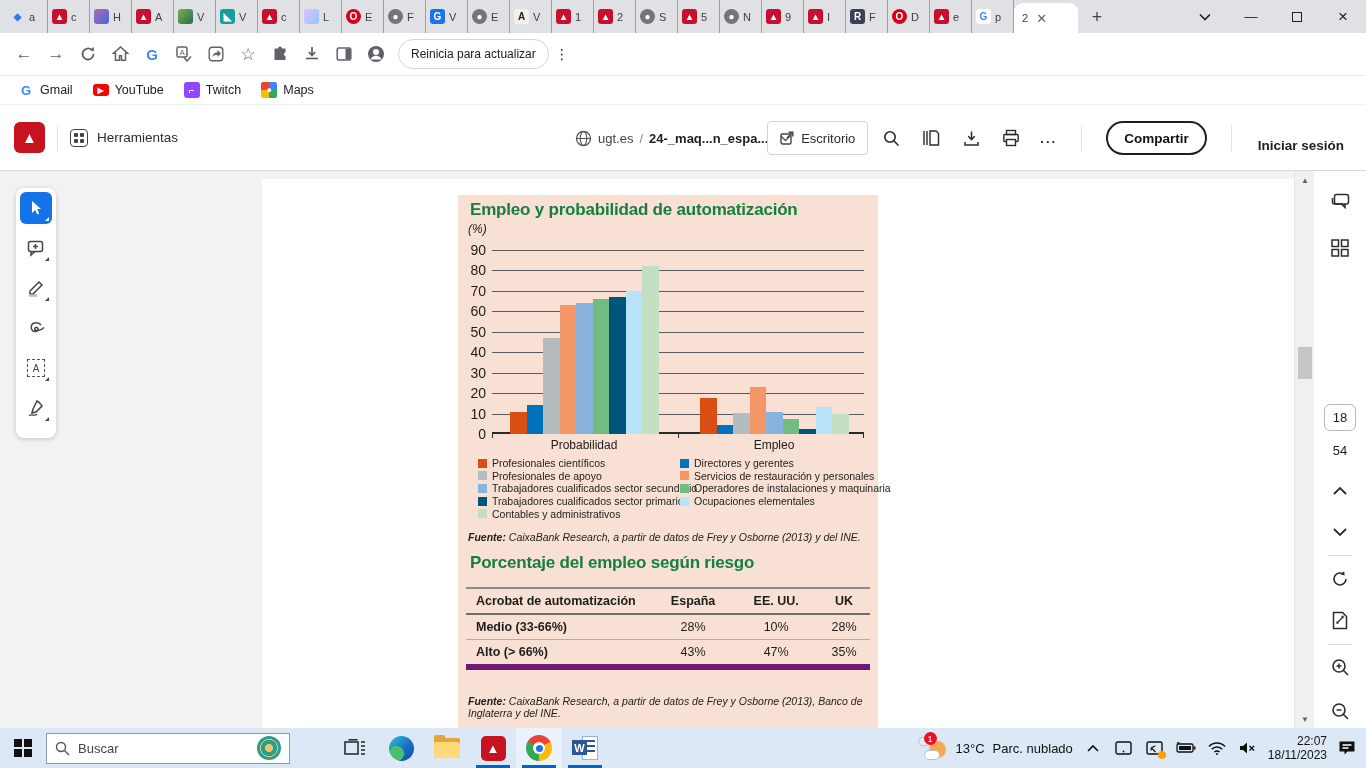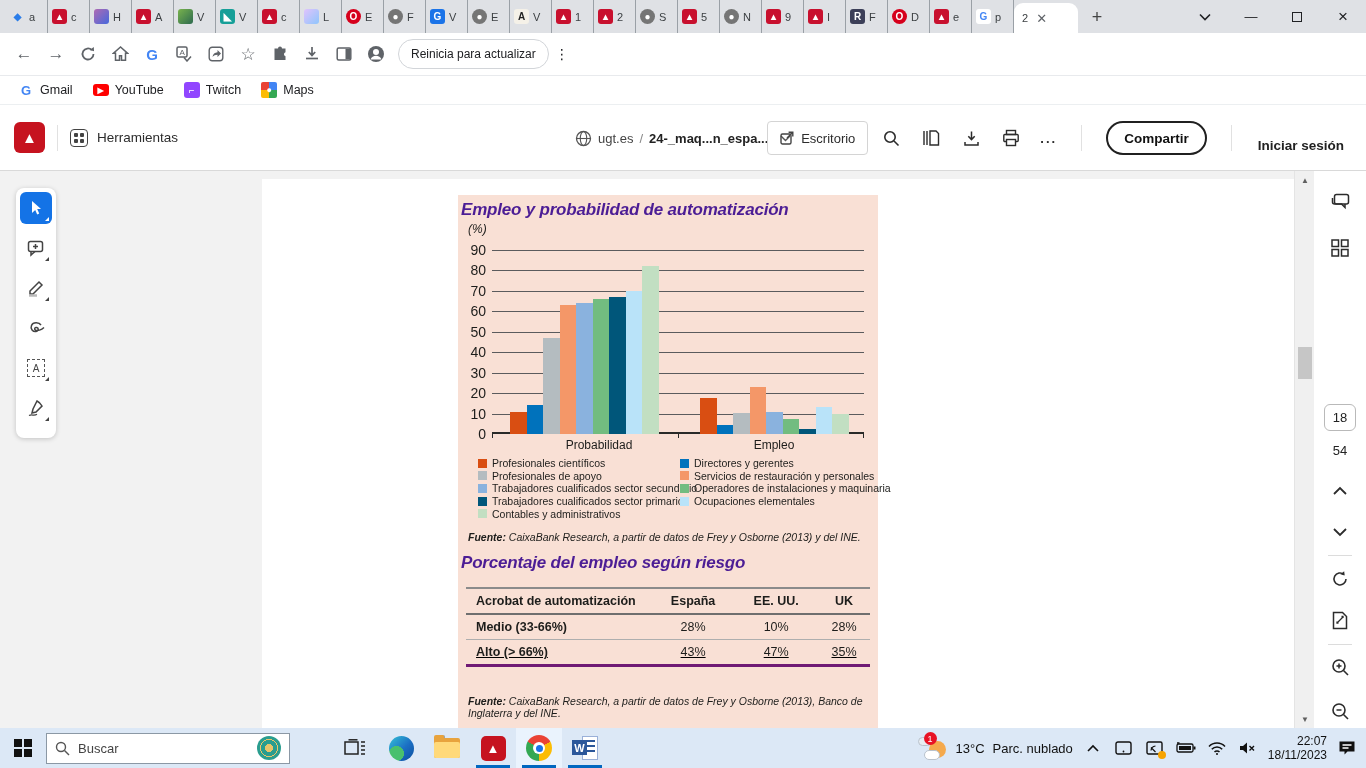--- a/index.html
+++ b/index.html
@@ -85,22 +85,22 @@
     border-radius:8px;box-shadow:0 1px 5px rgba(0,0,0,.2);display:flex;flex-direction:column;
     align-items:center;padding-top:4px;gap:8px;}
   .ltool{width:32px;height:32px;border-radius:6px;display:flex;align-items:center;justify-content:center;
     color:#444;cursor:pointer;position:relative;}
   .ltool.active{background:#1473e6;color:#fff;}
   .ltool .corner{position:absolute;right:3px;bottom:3px;width:0;height:0;
     border-left:4px solid transparent;border-bottom:4px solid currentColor;}
 
   
   .pink{position:absolute;left:196px;top:16px;width:420px;height:536px;background:#f9e0d5;}
-  .ctitle{position:absolute;left:3px;font-size:17px;font-weight:bold;font-style:italic;
-    color:#4c1d95;letter-spacing:-.2px;white-space:nowrap;}
+  .ctitle{position:absolute;left:12px;font-size:17px;font-weight:bold;
+    color:#15803d;letter-spacing:-.2px;white-space:nowrap;}
   .t1{top:5px;} .t2{top:358px;}
   .pct{position:absolute;left:10px;top:27px;font-size:12px;font-style:italic;color:#1d1d1b;}
   .plot{position:absolute;left:34px;top:55px;width:372px;height:184px;}
   .gline{position:absolute;left:0;right:0;height:1px;background:#5b5b5d;}
   .gbase{position:absolute;left:0;right:0;bottom:0;height:2px;background:#2a2a28;}
   .ylab{position:absolute;right:100%;margin-right:6px;font-size:14px;color:#1d1d1b;transform:translateY(-50%);}
   .bargroup{position:absolute;bottom:0;display:flex;align-items:flex-end;}
   .bar{width:16.5px;}
   .xtick{position:absolute;top:100%;width:1px;height:4px;background:#2a2a28;}
   .xlab{position:absolute;top:243px;transform:translateX(-50%);font-size:12px;color:#1d1d1b;}
@@ -111,21 +111,21 @@
   .swatch{width:9px;height:9px;flex:none;}
   .fuente{position:absolute;left:10px;font-size:10.5px;font-style:italic;color:#1d1d1b;line-height:12px;}
   .f1{top:336px;width:400px;} .f2{top:500px;width:398px;}
   .fuente b{font-style:italic;}
   .rtable{position:absolute;left:8px;top:392px;width:404px;border-collapse:collapse;}
   .rtable th,.rtable td{font-size:12.5px;color:#1d1d1b;padding:5px 4px;text-align:center;}
   .rtable th{font-weight:bold;}
   .rtable .c0{text-align:left;padding-left:10px;font-weight:bold;}
   .rtable thead tr{border-top:2px solid #8b8b8b;border-bottom:2px solid #6f6f6f;}
   .rtable tbody tr{border-bottom:1px solid #aeaeae;}
-  .rtable tbody tr:last-child{border-bottom:3px solid #701a75;text-decoration:underline;}
+  .rtable tbody tr:last-child{border-bottom:6px solid #701a75;}
 
   
   .vscroll{position:absolute;left:1294px;top:0;width:20px;height:557px;background:#f0f0f0;border-left:1px solid #e4e4e4;}
   .varr{position:absolute;left:0;width:20px;height:14px;display:flex;align-items:center;justify-content:center;
     font-size:8px;color:#606060;cursor:pointer;}
   .vthumb{position:absolute;left:3px;top:176px;width:14px;height:32px;background:#c6c6c6;cursor:grab;}
   .rightrail{position:absolute;left:1314px;top:0;width:52px;height:557px;background:#fff;
     display:flex;flex-direction:column;align-items:center;}
   .rbtn{width:36px;height:36px;display:flex;align-items:center;justify-content:center;color:#2c2c2c;
     cursor:pointer;border-radius:4px;}
@@ -497,21 +497,21 @@
               <div class="bar" style="height: 9.2px; background: rgb(0, 114, 188);"></div>
               <div class="bar" style="height: 21.4667px; background: rgb(180, 188, 192);"></div>
               <div class="bar" style="height: 47.0222px; background: rgb(244, 151, 104);"></div>
               <div class="bar" style="height: 22.4889px; background: rgb(138, 178, 222);"></div>
               <div class="bar" style="height: 15.3333px; background: rgb(114, 188, 128);"></div>
               <div class="bar" style="height: 5.11111px; background: rgb(0, 86, 122);"></div>
               <div class="bar" style="height: 26.5778px; background: rgb(185, 227, 249);"></div>
               <div class="bar" style="height: 20.4444px; background: rgb(194, 223, 194);"></div>
             </div>
           </div>
-        <div class="xlab" style="left:126px;margin-left:15px;">Probabilidad</div>
+        <div class="xlab" style="left:126px;">Probabilidad</div>
         <div class="xlab" style="left:316px;">Empleo</div>
 
         <div class="legend">
           <div class="lcol lcol1" id="legend-left">
               <div class="litem">
                 <span class="swatch" style="background: rgb(217, 78, 18);"></span>
                 <span>Profesionales científicos</span>
               </div>
               <div class="litem">
                 <span class="swatch" style="background: rgb(180, 188, 192);"></span>

